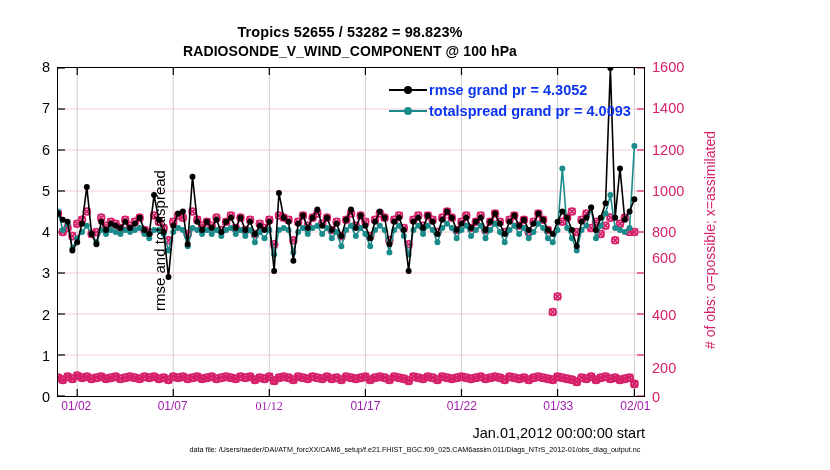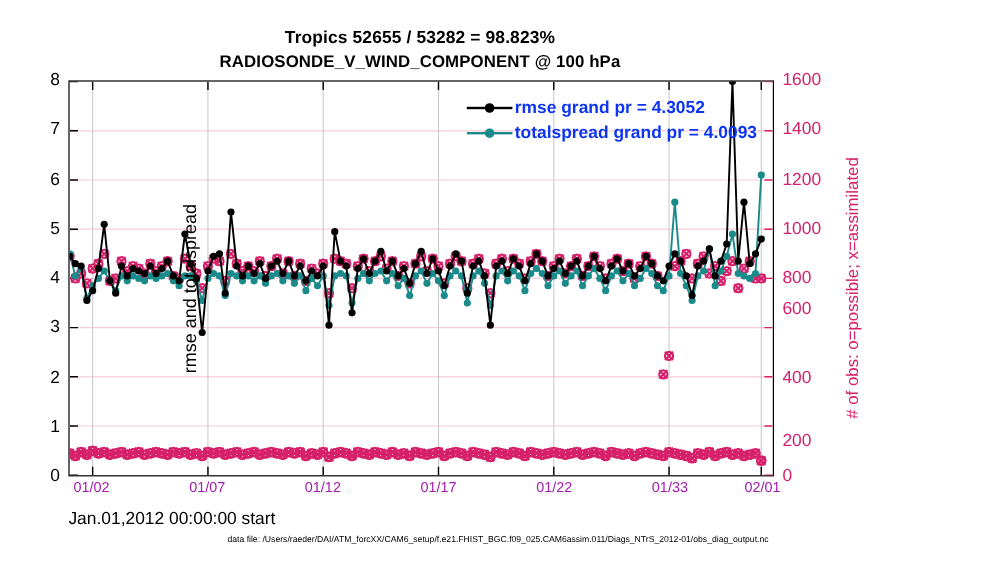--- a/index.html
+++ b/index.html
@@ -22,21 +22,21 @@
   #ytick-right-wrap{position:absolute;left:652px;top:67px;width:50px;height:330px;}
 
   #xtick-wrap{position:absolute;left:57px;top:399px;width:588px;height:20px;}
   .xlab{position:absolute;top:0;font-size:12px;color:#a21caf;transform:translateX(-50%);white-space:nowrap;}
 
   #axis-label-left{position:absolute;left:-6px;top:232px;width:330px;text-align:center;
       font-size:15px;color:#000;transform:rotate(-90deg);transform-origin:center center;}
   #axis-label-right{position:absolute;left:545px;top:232px;width:330px;text-align:center;
       font-size:14px;color:#d6216a;transform:rotate(-90deg);transform-origin:center center;}
 
-  #xaxis-caption{position:absolute;left:57px;top:425px;width:588px;text-align:left;
+  #xaxis-caption{position:absolute;left:57px;top:425px;width:588px;text-align:right;
       font-size:14.5px;color:#000;}
 
   #data-file-caption{position:absolute;left:0;top:445px;width:830px;text-align:center;
       font-size:7.2px;color:#000;font-family:"Liberation Sans",sans-serif;letter-spacing:0px;}
 
   #legend{position:absolute;left:389px;top:79px;}
   .leg-row{display:flex;align-items:center;height:21px;}
   .leg-sym{position:relative;width:38px;height:12px;flex:none;}
   .leg-sym .ln{position:absolute;left:0;top:5px;width:38px;height:2.2px;}
   .leg-sym .dot{position:absolute;left:15px;top:2px;width:8px;height:8px;border-radius:50%;}
@@ -1455,21 +1455,21 @@
         <circle cx="563.90" cy="101.06" r="3" fill="#000000"></circle>
         <circle cx="568.72" cy="152.63" r="3" fill="#000000"></circle>
         <circle cx="573.54" cy="144.38" r="3" fill="#000000"></circle>
         <circle cx="578.36" cy="132.00" r="3" fill="#000000"></circle>
       </svg>
   </div>
 
   <div id="xtick-wrap">
       <div class="xlab" style="left: 19.2787px;">01/02</div>
       <div class="xlab" style="left: 115.672px;">01/07</div>
-      <div class="xlab" style="left: 212.066px;">01/12</div>
+      <div class="xlab" style="left: 212.066px; font-family: Liberation Serif, serif;">01/12</div>
       <div class="xlab" style="left: 308.459px;">01/17</div>
       <div class="xlab" style="left: 404.852px;">01/22</div>
       <div class="xlab" style="left: 501.246px;">01/33</div>
       <div class="xlab" style="left: 578.361px;">02/01</div>
     </div>
 
   <div id="axis-label-left">rmse and totalspread</div>
   <div id="axis-label-right"># of obs: o=possible; x=assimilated</div>
   <div id="xaxis-caption">Jan.01,2012 00:00:00 start</div>
   <div id="data-file-caption">data file: /Users/raeder/DAI/ATM_forcXX/CAM6_setup/f.e21.FHIST_BGC.f09_025.CAM6assim.011/Diags_NTrS_2012-01/obs_diag_output.nc</div>

